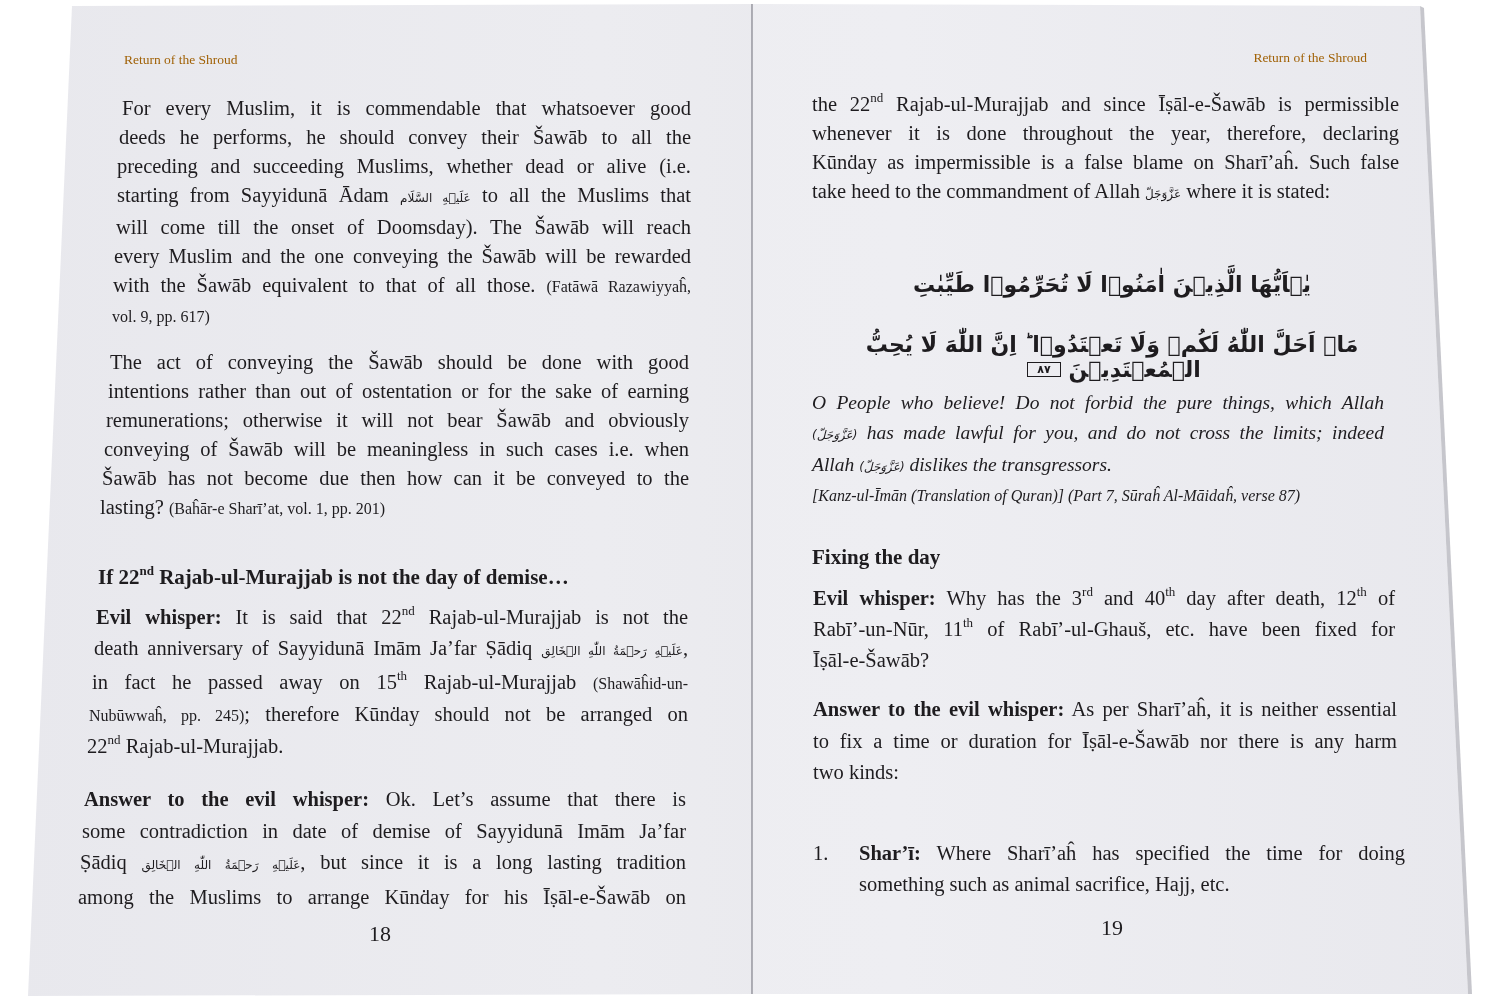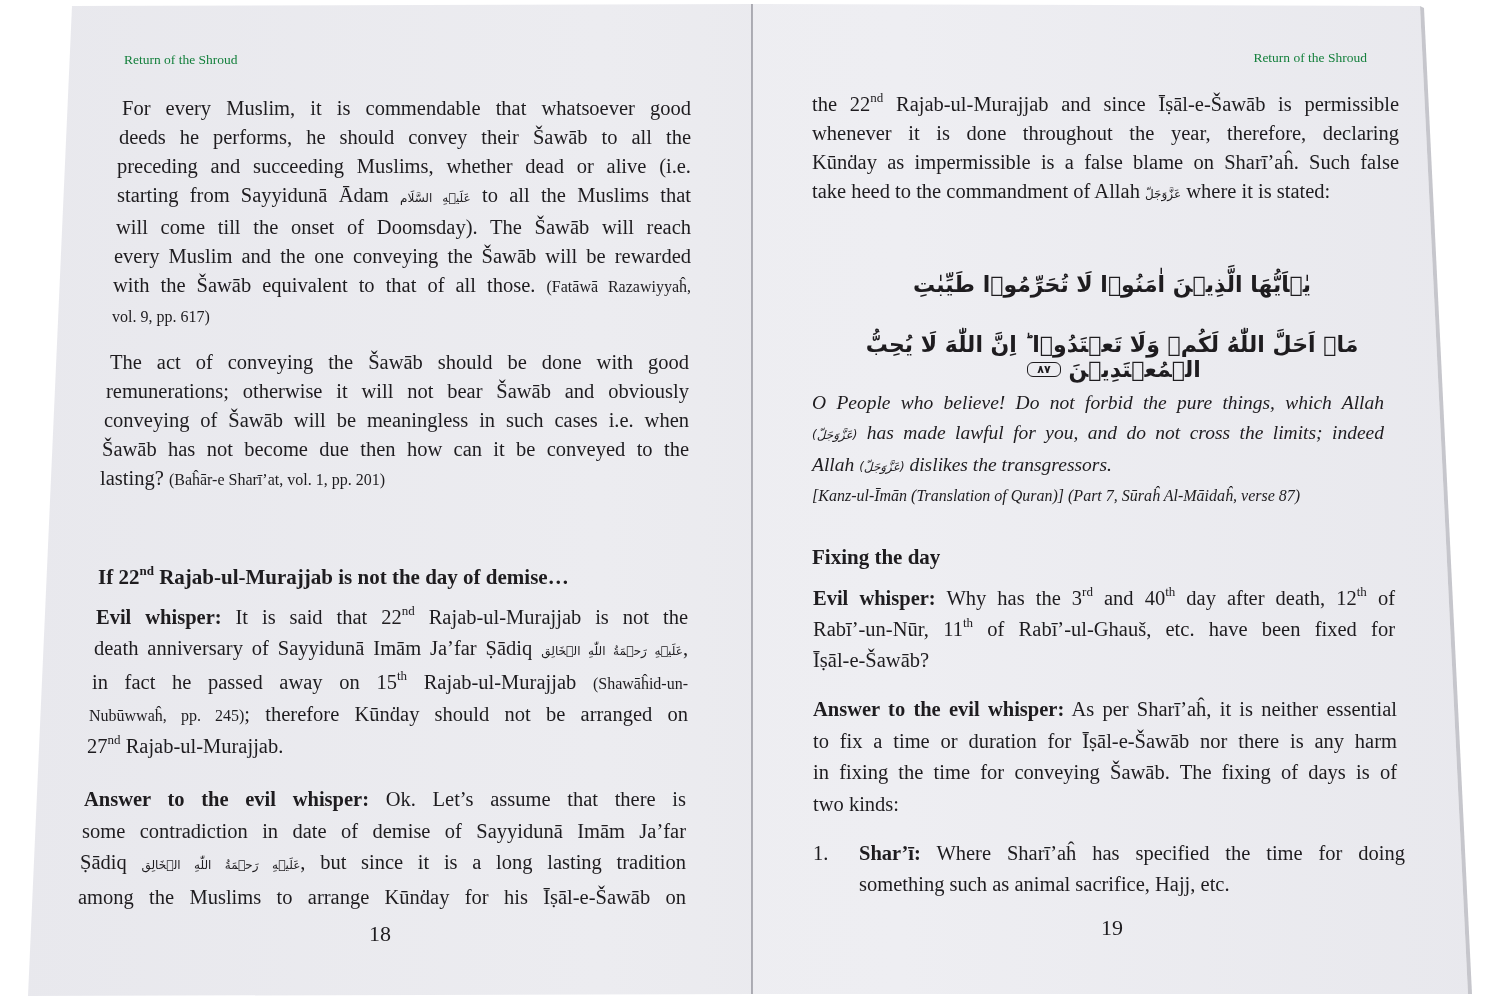--- a/index.html
+++ b/index.html
@@ -24,21 +24,21 @@
   }
   .edge-right {
     position: absolute; left: 0; top: 0; width: 1500px; height: 1000px;
     background: #c6c6cc;
     clip-path: polygon(1420px 6px, 1424px 8px, 1472px 994px, 1468px 994px);
   }
   .page { position: absolute; top: 0; }
   .page-left { left: 0; width: 752px; height: 1000px; }
   .page-right { left: 752px; width: 748px; height: 1000px; }
 
-  .running-head { position: absolute; font-size: 13.5px; color: #15803d; }
+  .running-head { position: absolute; font-size: 13.5px; color: #a16207; }
   .page-left .running-head { left: 124px; top: 52px; }
   .page-right .running-head { right: 133px; top: 50px; }
 
   .para {
     position: absolute; font-size: 20.5px; line-height: 29px; text-align: justify;
     text-align-last: auto;
   }
   .para .ln { display: block; white-space: nowrap; text-align: justify; text-align-last: justify; }
   .para .ln.last { text-align-last: left; }
   .cite { font-size: 16px; }
@@ -47,21 +47,21 @@
   .arabic-inline { font-family: "DejaVu Sans", sans-serif; font-size: 12px; direction: rtl; unicode-bidi: isolate; }
 
   .heading { position: absolute; font-weight: bold; font-size: 21px; }
   .page-number { position: absolute; font-size: 22px; }
 
   .verse {
     position: absolute; left: 60px; width: 600px; text-align: center;
     font-family: "DejaVu Sans", sans-serif; font-size: 22px; direction: rtl; font-weight: bold;
   }
   .verse-mark {
-    display: inline-block; border: 1.5px solid #1e1c1f; border-radius: 6px; padding: 0 9px;
+    display: inline-block; border: 1.5px solid #1e1c1f; border-radius: 0; padding: 0 9px;
     font-size: 11px; vertical-align: 4px; margin-left: 4px;
   }
   .translation { position: absolute; font-style: italic; font-size: 19.5px; line-height: 30px; }
   .translation .ln { display: block; white-space: nowrap; text-align: justify; text-align-last: justify; }
   .translation .ln.last { text-align-last: left; }
   .reference { position: absolute; font-style: italic; font-size: 16px; }
   .list-item { position: absolute; font-size: 20.5px; line-height: 31px; }
   .list-num { position: absolute; left: 0; top: 0; }
   .list-body { position: absolute; left: 46px; top: 0; width: 546px; }
   .list-body .ln { display:block; white-space: nowrap; text-align: justify; text-align-last: justify; }
@@ -85,34 +85,35 @@
       <span class="ln" style="margin-left:3px;">preceding and succeeding Muslims, whether dead or alive (i.e.</span>
       <span class="ln" style="margin-left:3px;"><span>starting from Sayyidunā Ādam</span> <span class="arabic-inline">عَلَيۡهِ السَّلَام</span> <span>to all the Muslims that</span></span>
       <span class="ln" style="margin-left:2px;">will come till the onset of Doomsday). The Šawāb will reach</span>
       <span class="ln" style="margin-left:0px;">every Muslim and the one conveying the Šawāb will be rewarded</span>
       <span class="ln" style="margin-left:-1px;"><span>with the Šawāb equivalent to that of all those.</span> <span class="cite">(Fatāwā Razawiyyaĥ,</span></span>
       <span class="ln last" style="margin-left:-2px;"><span class="cite">vol. 9, pp. 617)</span></span>
     </div>
 
     <div class="para" style="left:101px; top:348px; width:588px;">
       <span class="ln" style="margin-left:9px;">The act of conveying the Šawāb should be done with good</span>
+      <span class="ln" style="margin-left:7px;">intentions rather than out of ostentation or for the sake of earning</span>
       <span class="ln" style="margin-left:5px;">remunerations; otherwise it will not bear Šawāb and obviously</span>
       <span class="ln" style="margin-left:3px;">conveying of Šawāb will be meaningless in such cases i.e. when</span>
       <span class="ln" style="margin-left:1px;">Šawāb has not become due then how can it be conveyed to the</span>
       <span class="ln last" style="margin-left:-1px;"><span>lasting?</span> <span class="cite">(Baĥār-e Sharī’at, vol. 1, pp. 201)</span></span>
     </div>
 
     <div class="heading" style="left:98px; top:565px;"><span>If 22</span><sup>nd</sup><span> Rajab-ul-Murajjab is not the day of demise…</span></div>
 
     <div class="para" style="left:90px; top:602px; width:598px; line-height:31px;">
       <span class="ln" style="margin-left:6px;"><span class="b">Evil whisper:</span><span> It is said that 22</span><sup>nd</sup><span> Rajab-ul-Murajjab is not the</span></span>
       <span class="ln" style="margin-left:4px;"><span>death anniversary of Sayyidunā Imām Ja’far Ṣādiq</span> <span class="arabic-inline">عَلَيۡهِ رَحۡمَةُ اللّٰهِ الۡخَالِق</span><span>,</span></span>
       <span class="ln" style="margin-left:2px;"><span>in fact he passed away on 15</span><sup>th</sup><span> Rajab-ul-Murajjab </span><span class="cite">(Shawāĥid-un-</span></span>
       <span class="ln" style="margin-left:-1px;"><span class="cite">Nubūwwaĥ, pp. 245)</span><span>; therefore Kūnḋay should not be arranged on</span></span>
-      <span class="ln last" style="margin-left:-3px;"><span>27</span><sup>nd</sup><span> Rajab-ul-Murajjab.</span></span>
+      <span class="ln last" style="margin-left:-3px;"><span>22</span><sup>nd</sup><span> Rajab-ul-Murajjab.</span></span>
     </div>
 
     <div class="para" style="left:78px; top:784px; width:608px; line-height:31.5px;">
       <span class="ln" style="margin-left:6px;"><span class="b">Answer to the evil whisper:</span><span> Ok. Let’s assume that there is</span></span>
       <span class="ln" style="margin-left:4px;">some contradiction in date of demise of Sayyidunā Imām Ja’far</span>
       <span class="ln" style="margin-left:2px;"><span>Ṣādiq</span> <span class="arabic-inline">عَلَيۡهِ رَحۡمَةُ اللّٰهِ الۡخَالِق</span><span>, but since it is a long lasting tradition</span></span>
       <span class="ln" style="margin-left:0px;">among the Muslims to arrange Kūnḋay for his Īṣāl-e-Šawāb on</span>
     </div>
 
     <div class="page-number" style="left:369px; top:921px;">18</div>
@@ -143,21 +144,20 @@
 
     <div class="para" style="left:61px; top:583px; width:582px; line-height:31px;">
       <span class="ln"><span class="b">Evil whisper:</span><span> Why has the 3</span><sup>rd</sup><span> and 40</span><sup>th</sup><span> day after death, 12</span><sup>th</sup><span> of</span></span>
       <span class="ln"><span>Rabī’-un-Nūr, 11</span><sup>th</sup><span> of Rabī’-ul-Ghauš, etc. have been fixed for</span></span>
       <span class="ln last">Īṣāl-e-Šawāb?</span>
     </div>
 
     <div class="para" style="left:61px; top:694px; width:584px; line-height:31.5px;">
       <span class="ln"><span class="b">Answer to the evil whisper:</span><span> As per Sharī’aĥ, it is neither essential</span></span>
       <span class="ln">to fix a time or duration for Īṣāl-e-Šawāb nor there is any harm</span>
-      <span class="ln">in fixing the time for conveying Šawāb. The fixing of days is of</span>
       <span class="ln last">two kinds:</span>
     </div>
 
     <div class="list-item" style="left:61px; top:838px; width:592px; height:64px;">
       <span class="list-num">1.</span>
       <div class="list-body">
         <span class="ln"><span class="b">Shar’ī:</span><span> Where Sharī’aĥ has specified the time for doing</span></span>
         <span class="ln last">something such as animal sacrifice, Hajj, etc.</span>
       </div>
     </div>

